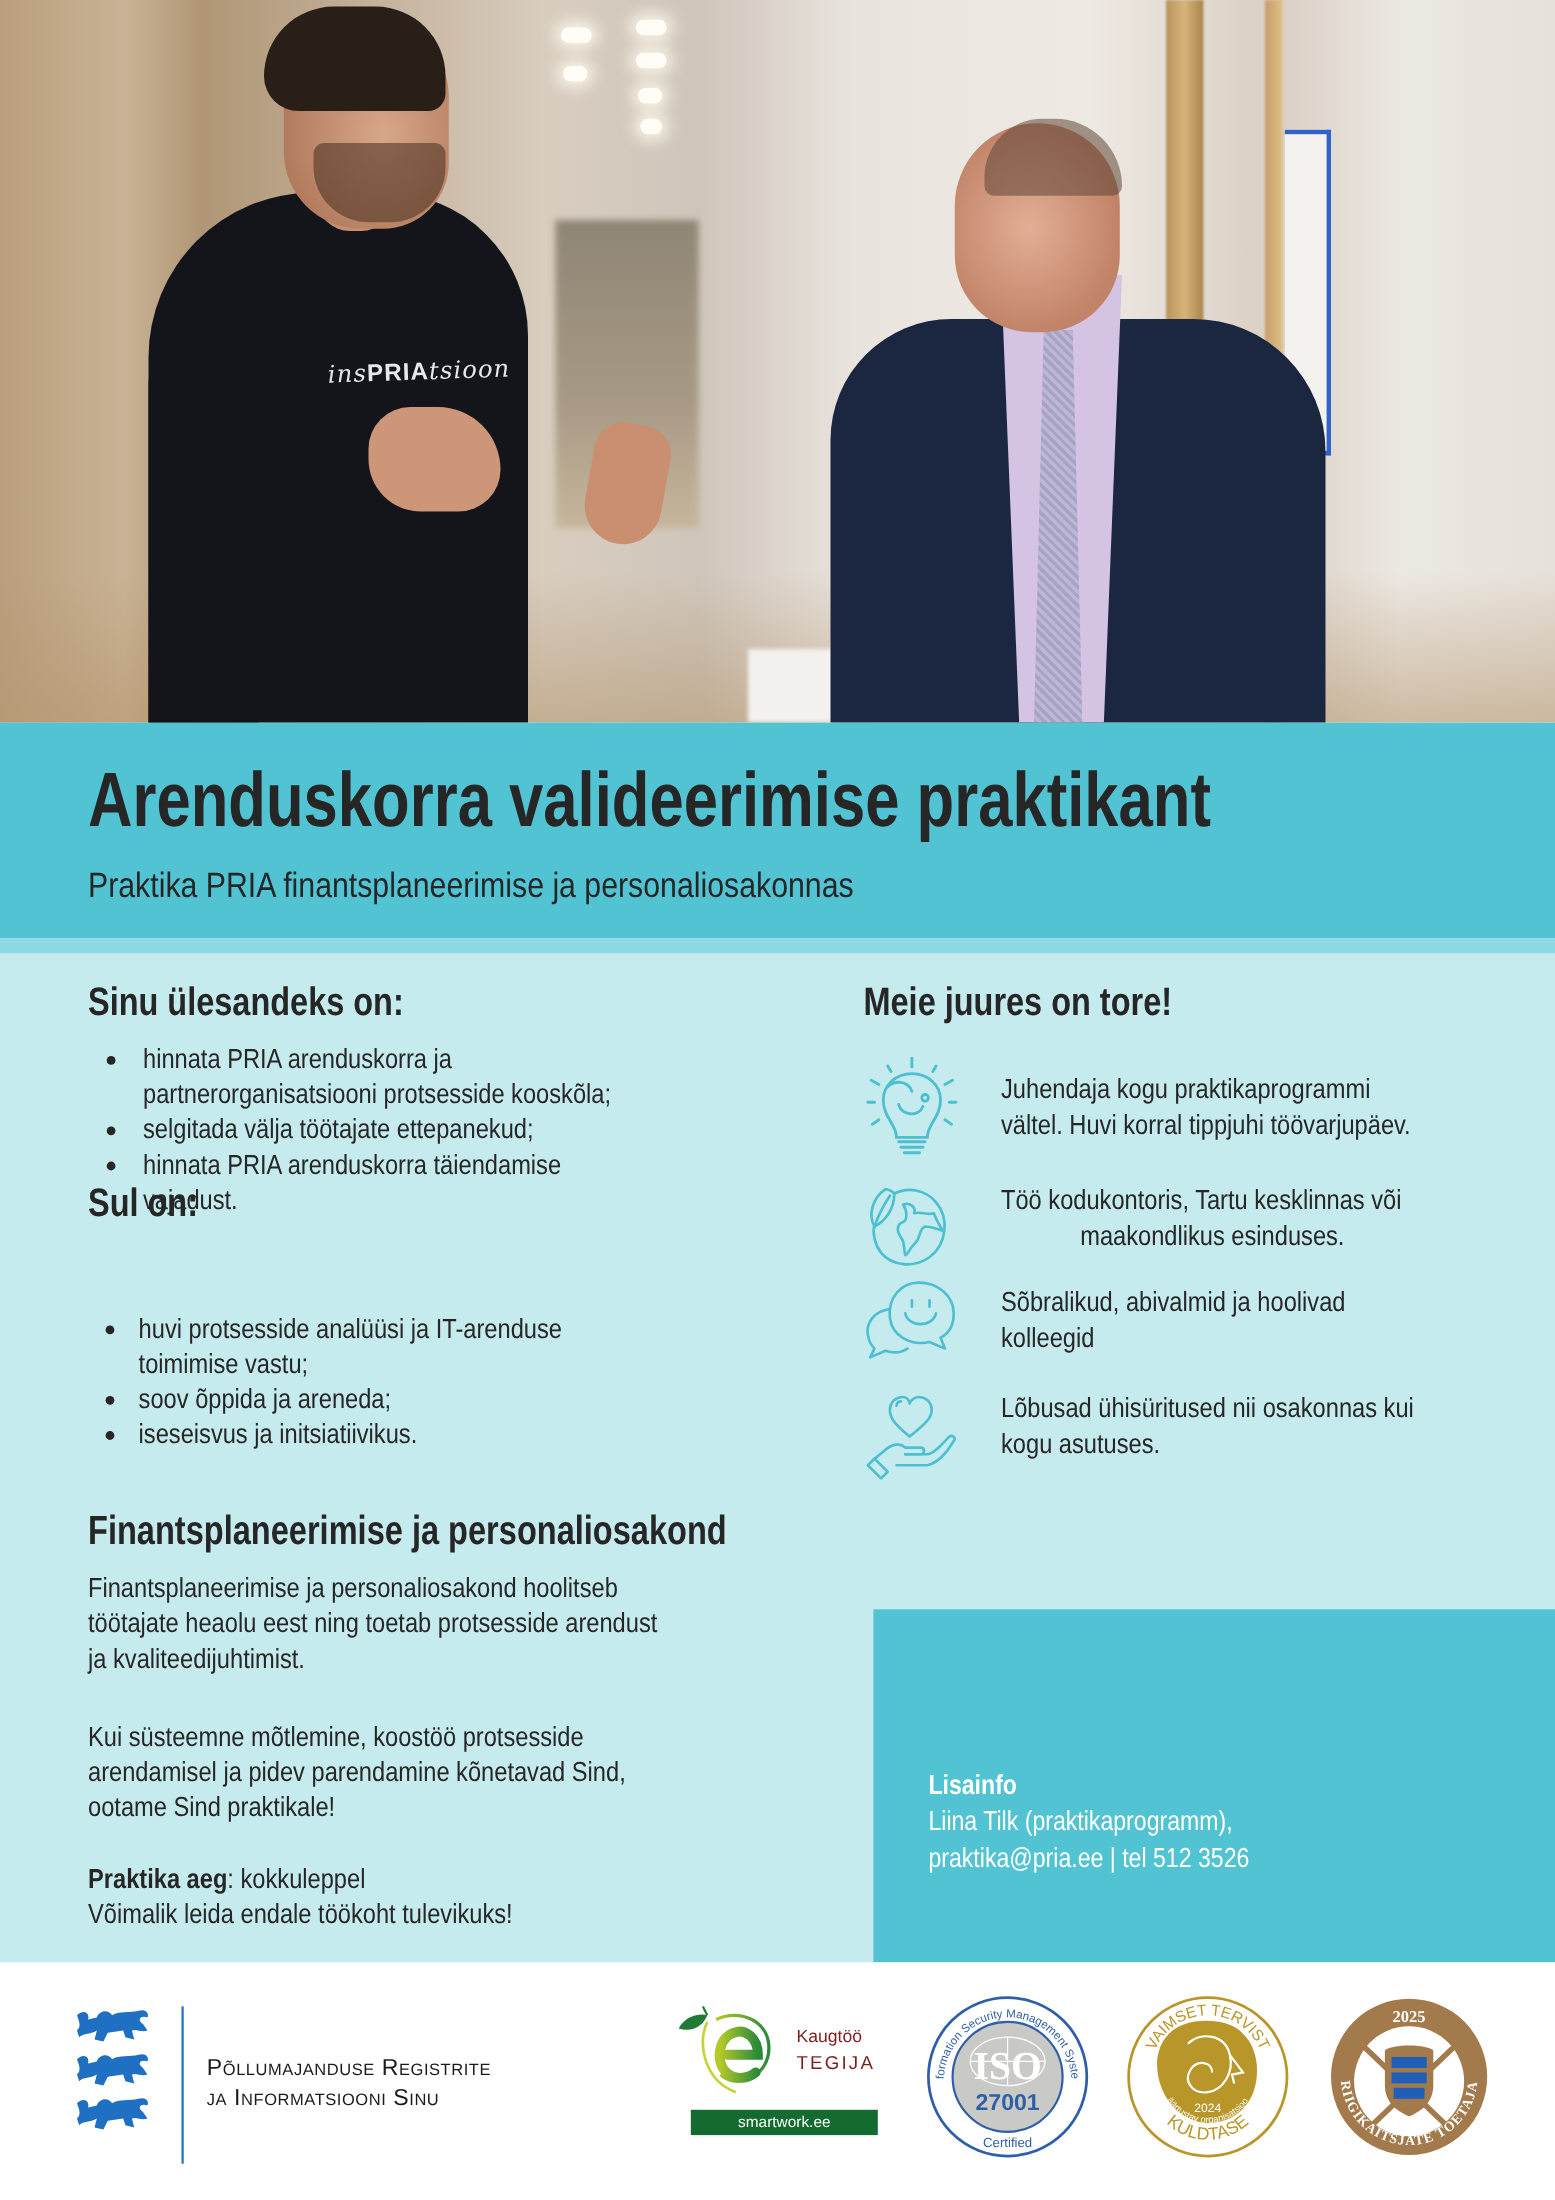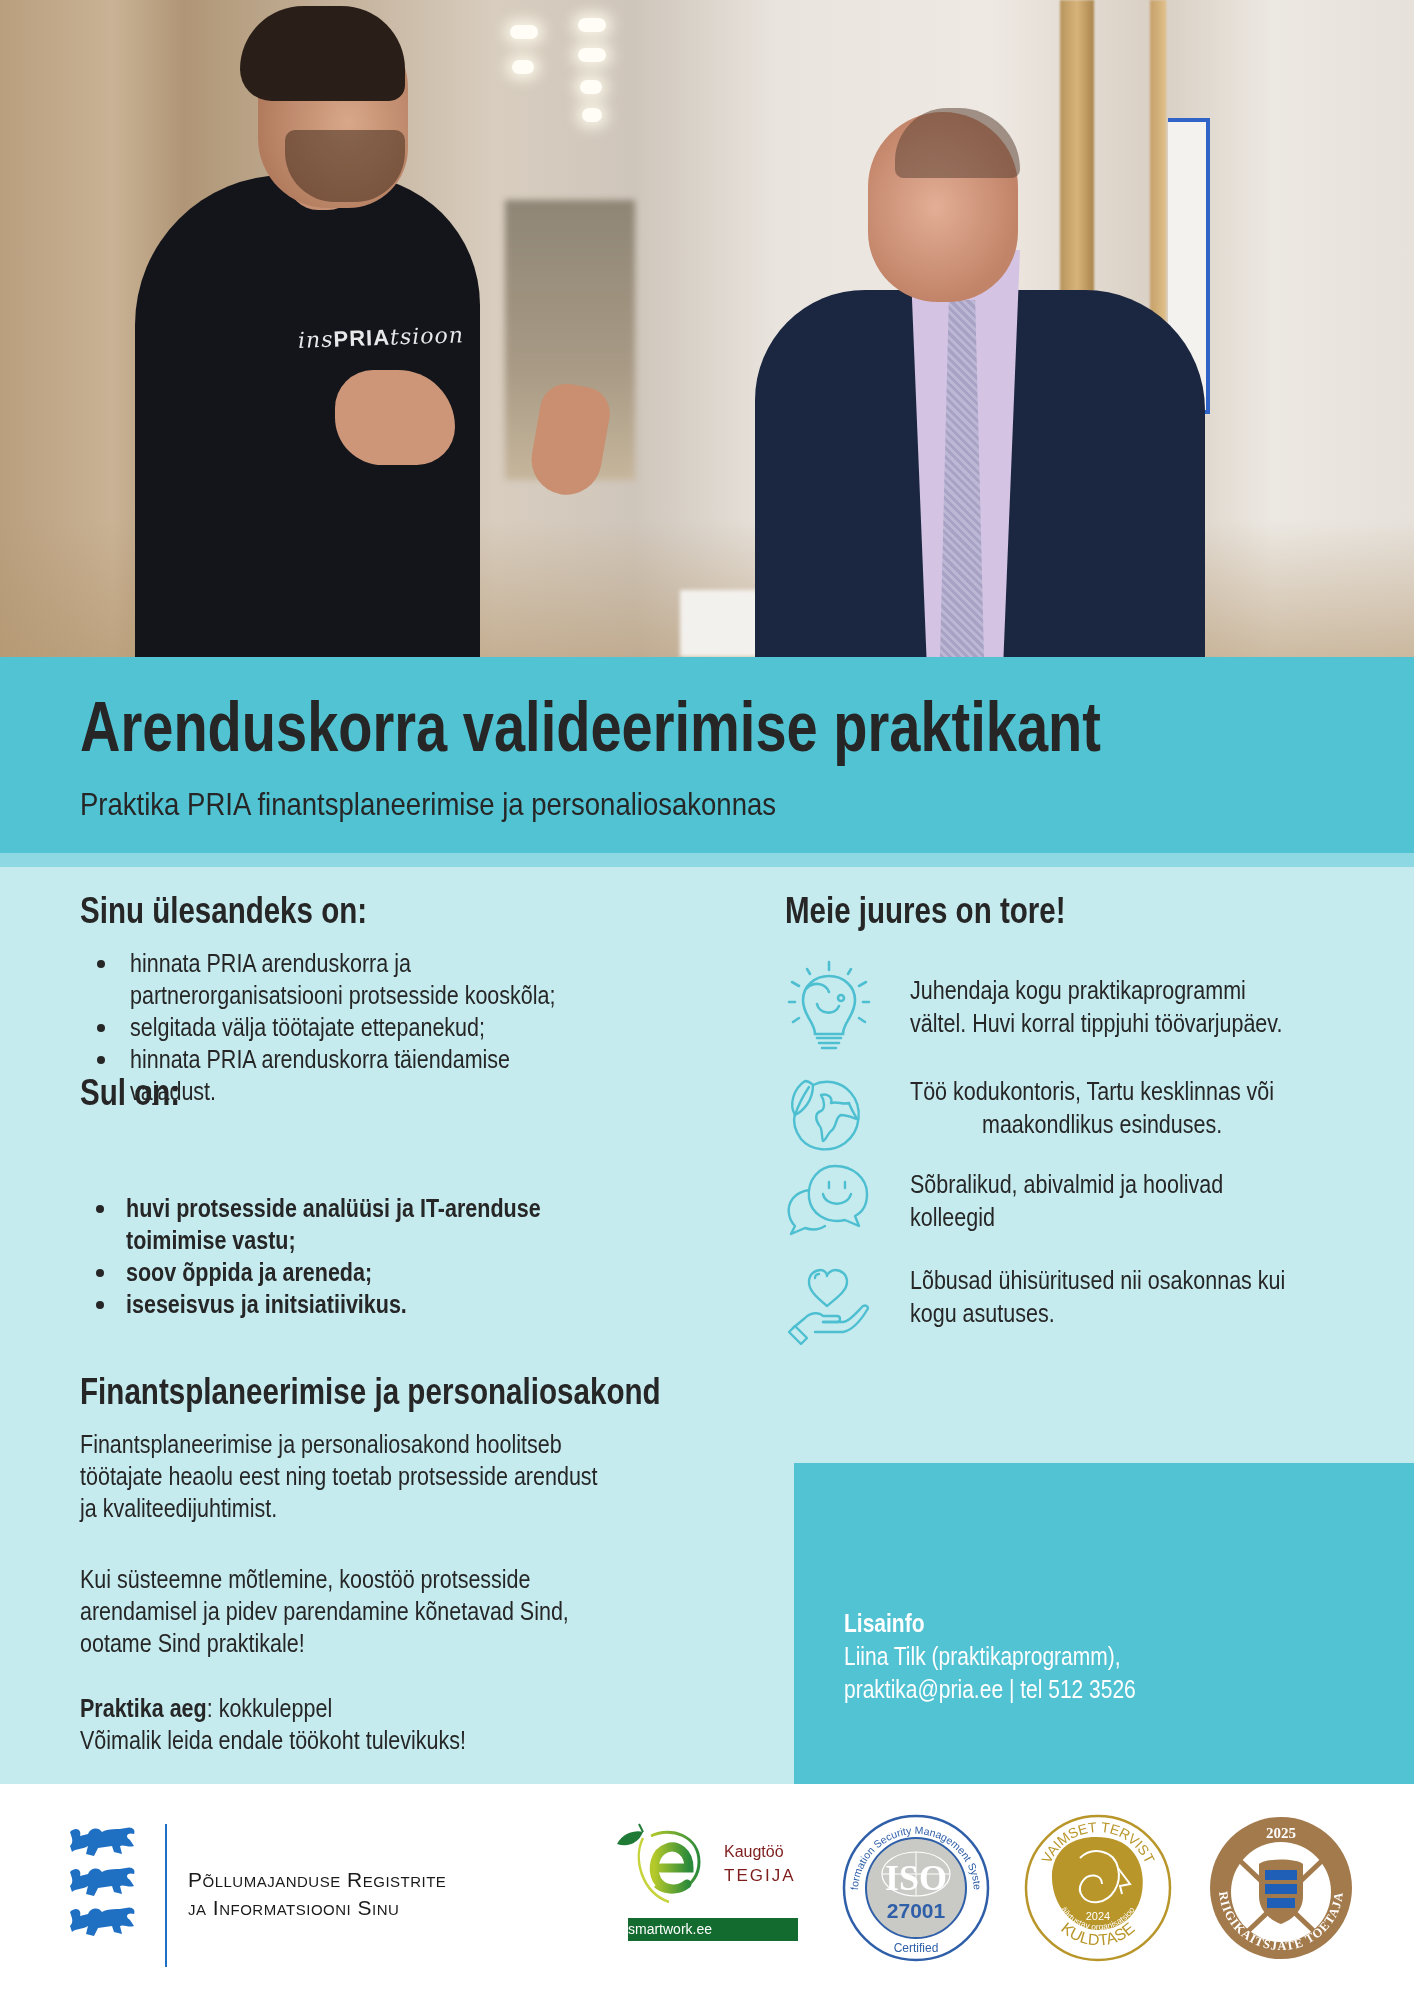--- a/index.html
+++ b/index.html
@@ -78,21 +78,21 @@
     
     .footer { position: absolute; left: 0; top: 1784px; width: 1414px; height: 216px; background: #ffffff; }
     .pria-logo { position: absolute; left: 68px; top: 40px; width: 70px; height: 120px; }
     .pria-divider { position: absolute; left: 165px; top: 40px; width: 2px; height: 143px; background: #1f6fc2; }
     .pria-name { position: absolute; left: 188px; top: 82px; font-size: 21px; letter-spacing: 0.5px; color: #1a1a1a; line-height: 28px; }
     .pria-name .line { display: block; }
 
     .badge { position: absolute; top: 36px; }
     .kaug-text { position: absolute; left: 724px; top: 56px; color: #7f1d1d; font-size: 16px; line-height: 24px; }
     .kaug-text .t2 { letter-spacing: 2px; font-size: 17px; }
-    .smartwork { position: absolute; left: 628px; top: 134px; width: 170px; height: 23px; background: #146b2f; color: #ffffff; font-size: 14px; line-height: 23px; }
+    .smartwork { position: absolute; left: 628px; top: 134px; width: 170px; height: 23px; background: #146b2f; color: #ffffff; font-size: 14px; text-align: center; line-height: 23px; }
   </style>
 </head>
 <body>
 
 <div class="hero">
   <div class="ceiling-light" style="left:578px;top:18px;"></div>
   <div class="ceiling-light" style="left:578px;top:48px;"></div>
   <div class="ceiling-light" style="left:580px;top:80px;width:22px;"></div>
   <div class="ceiling-light" style="left:582px;top:108px;width:20px;"></div>
   <div class="ceiling-light" style="left:510px;top:25px;"></div>
@@ -130,21 +130,21 @@
 <div class="content"></div>
 
 <h2 class="h2" style="left:80px;top:893px;"><span class="cond">Sinu ülesandeks on:</span></h2>
 <ul class="bullets" style="left:130px;top:947px;">
   <li><span class="dot"></span><span class="cond">hinnata PRIA arenduskorra ja</span><br><span class="cond">partnerorganisatsiooni protsesside kooskõla;</span></li>
   <li><span class="dot"></span><span class="cond">selgitada välja töötajate ettepanekud;</span></li>
   <li><span class="dot"></span><span class="cond">hinnata PRIA arenduskorra täiendamise</span><br><span class="cond">vajadust.</span></li>
 </ul>
 
 <h2 class="h2" style="left:80px;top:1075px;text-align:right;"><span class="cond">Sul on:</span></h2>
-<ul class="bullets" style="left:126px;top:1192px;font-weight:bold;">
+<ul class="bullets" style="left:126px;top:1192px;">
   <li><span class="dot" style="left:-30px;"></span><span class="cond">huvi protsesside analüüsi ja IT-arenduse</span><br><span class="cond">toimimise vastu;</span></li>
   <li><span class="dot" style="left:-30px;"></span><span class="cond">soov õppida ja areneda;</span></li>
   <li><span class="dot" style="left:-30px;"></span><span class="cond">iseseisvus ja initsiatiivikus.</span></li>
 </ul>
 
 <h2 class="h2" style="left:80px;top:1373px;font-size:37px;"><span class="cond" style="transform:scaleX(0.80);">Finantsplaneerimise ja personaliosakond</span></h2>
 <div class="para" style="left:80px;top:1428px;">
   <span class="line"><span class="cond">Finantsplaneerimise ja personaliosakond hoolitseb</span></span>
   <span class="line"><span class="cond">töötajate heaolu eest ning toetab protsesside arendust</span></span>
   <span class="line"><span class="cond">ja kvaliteedijuhtimist.</span></span>

